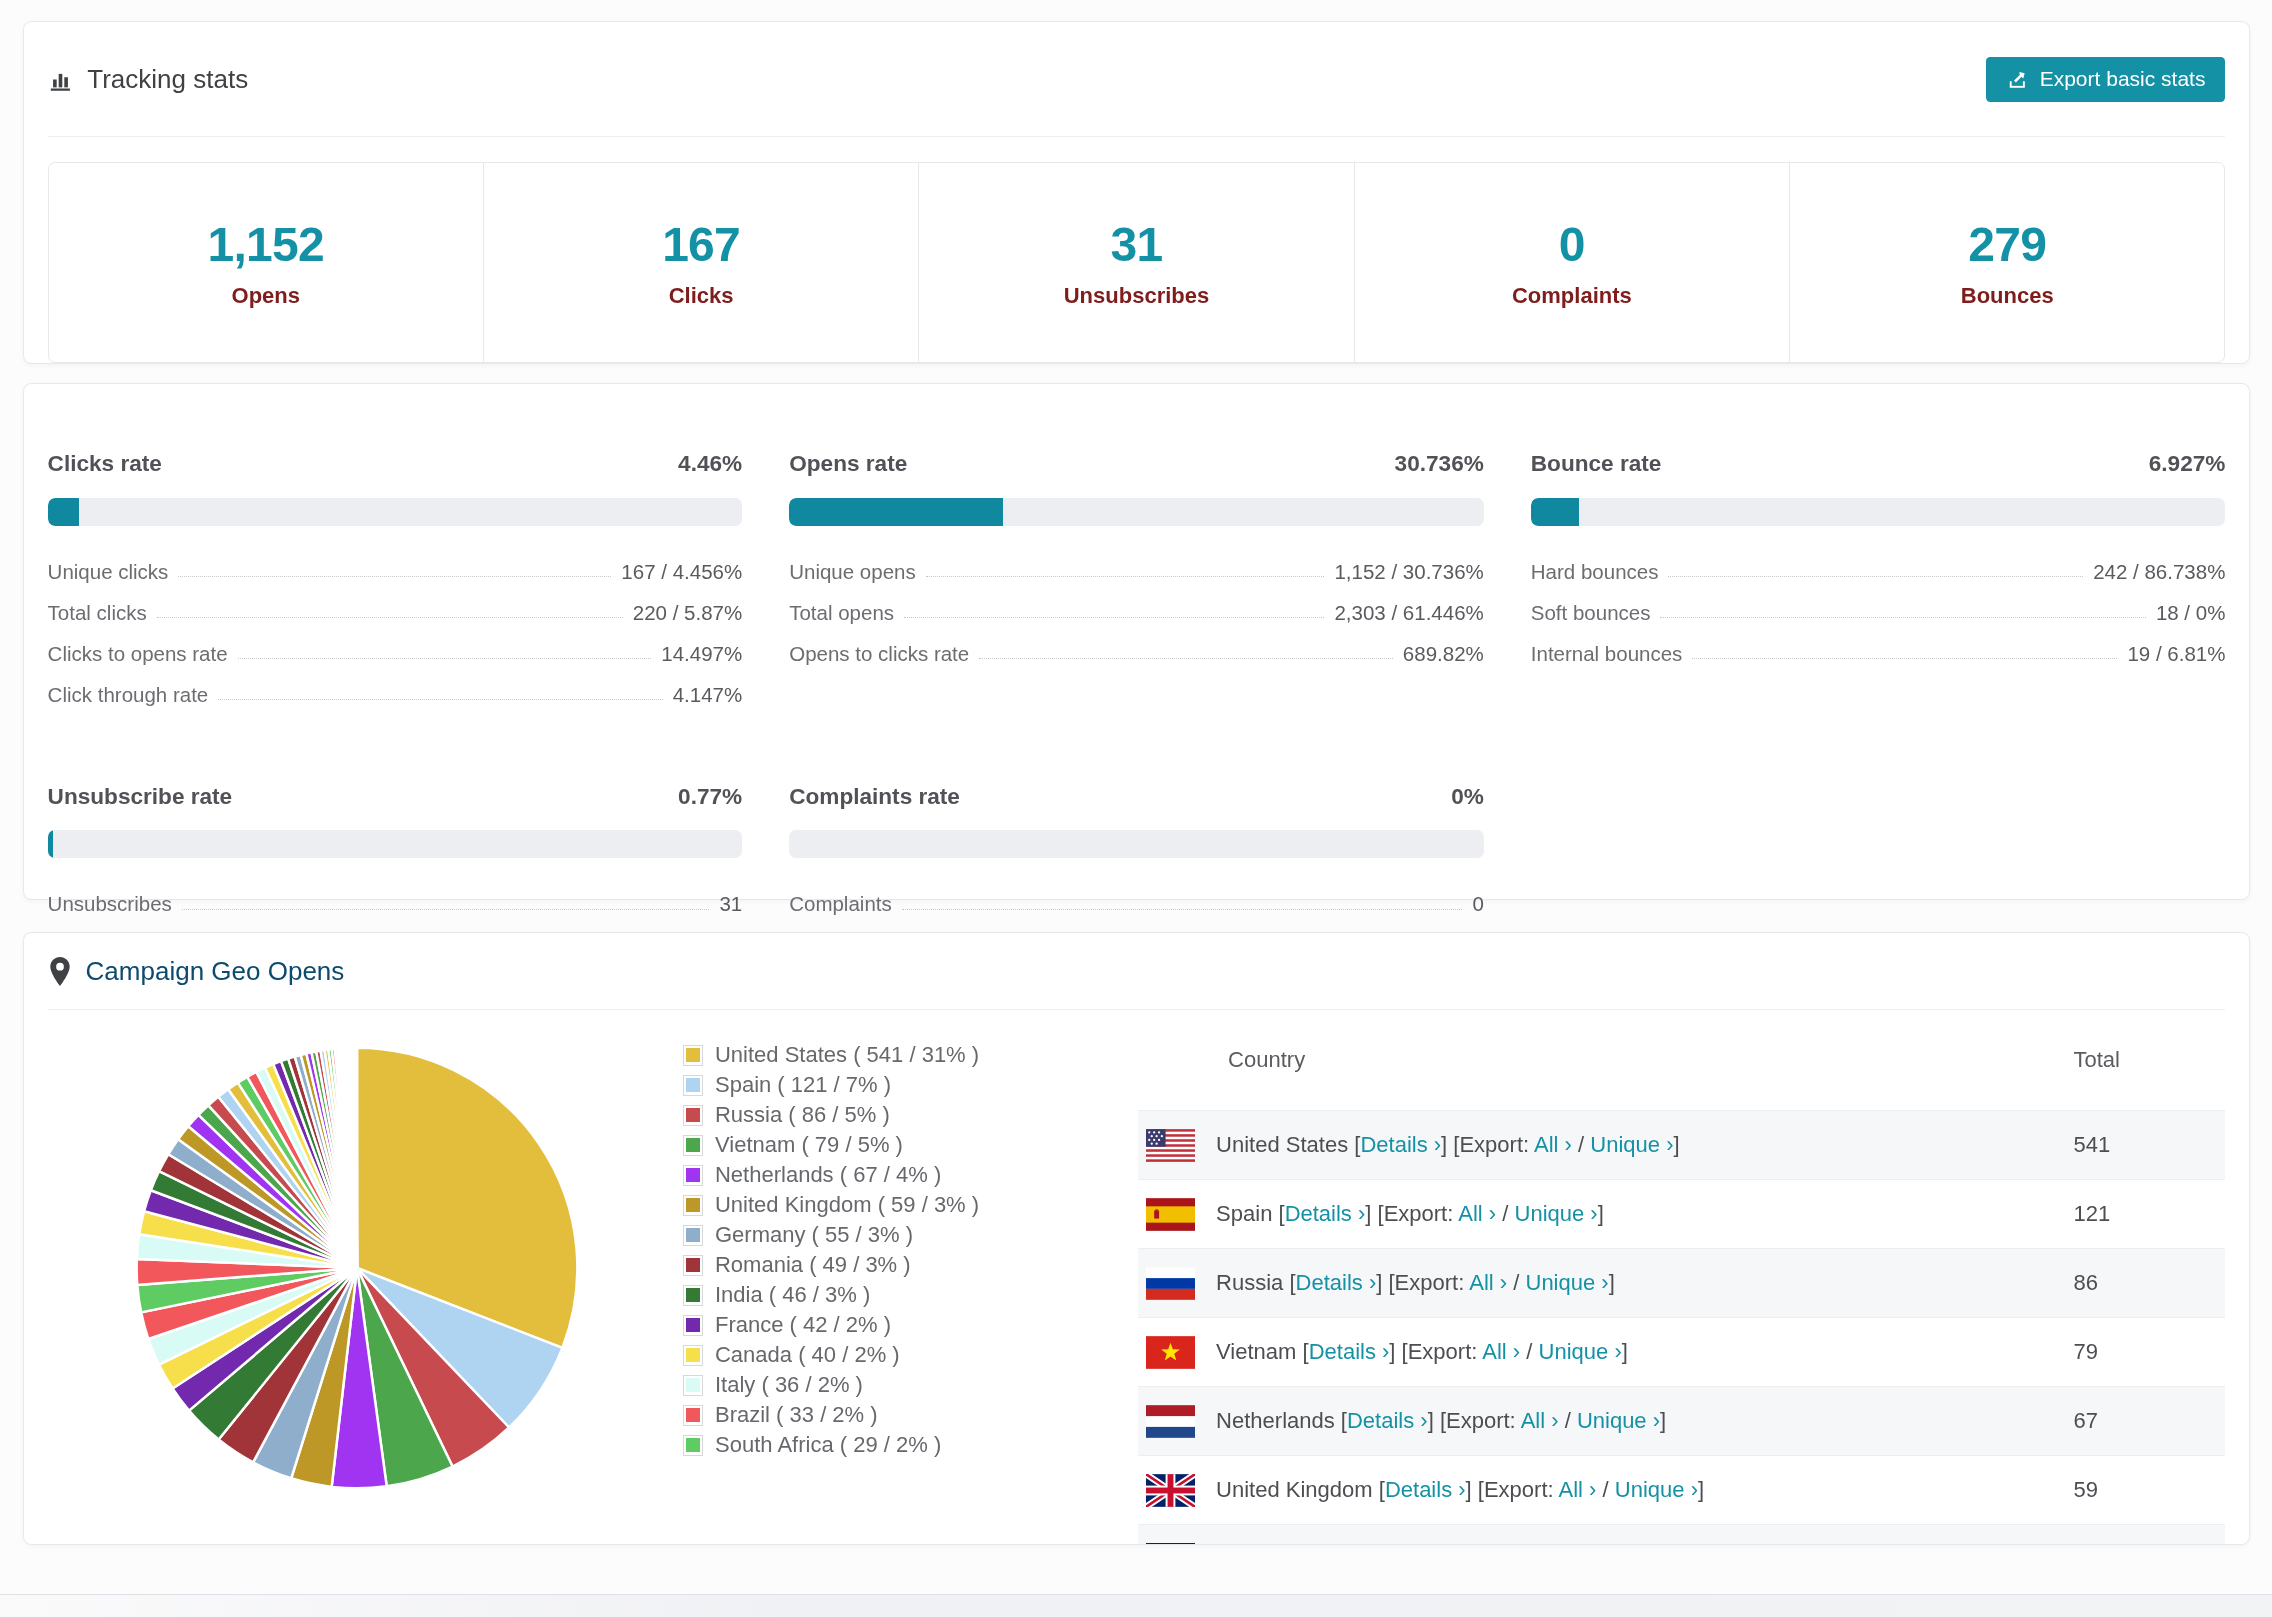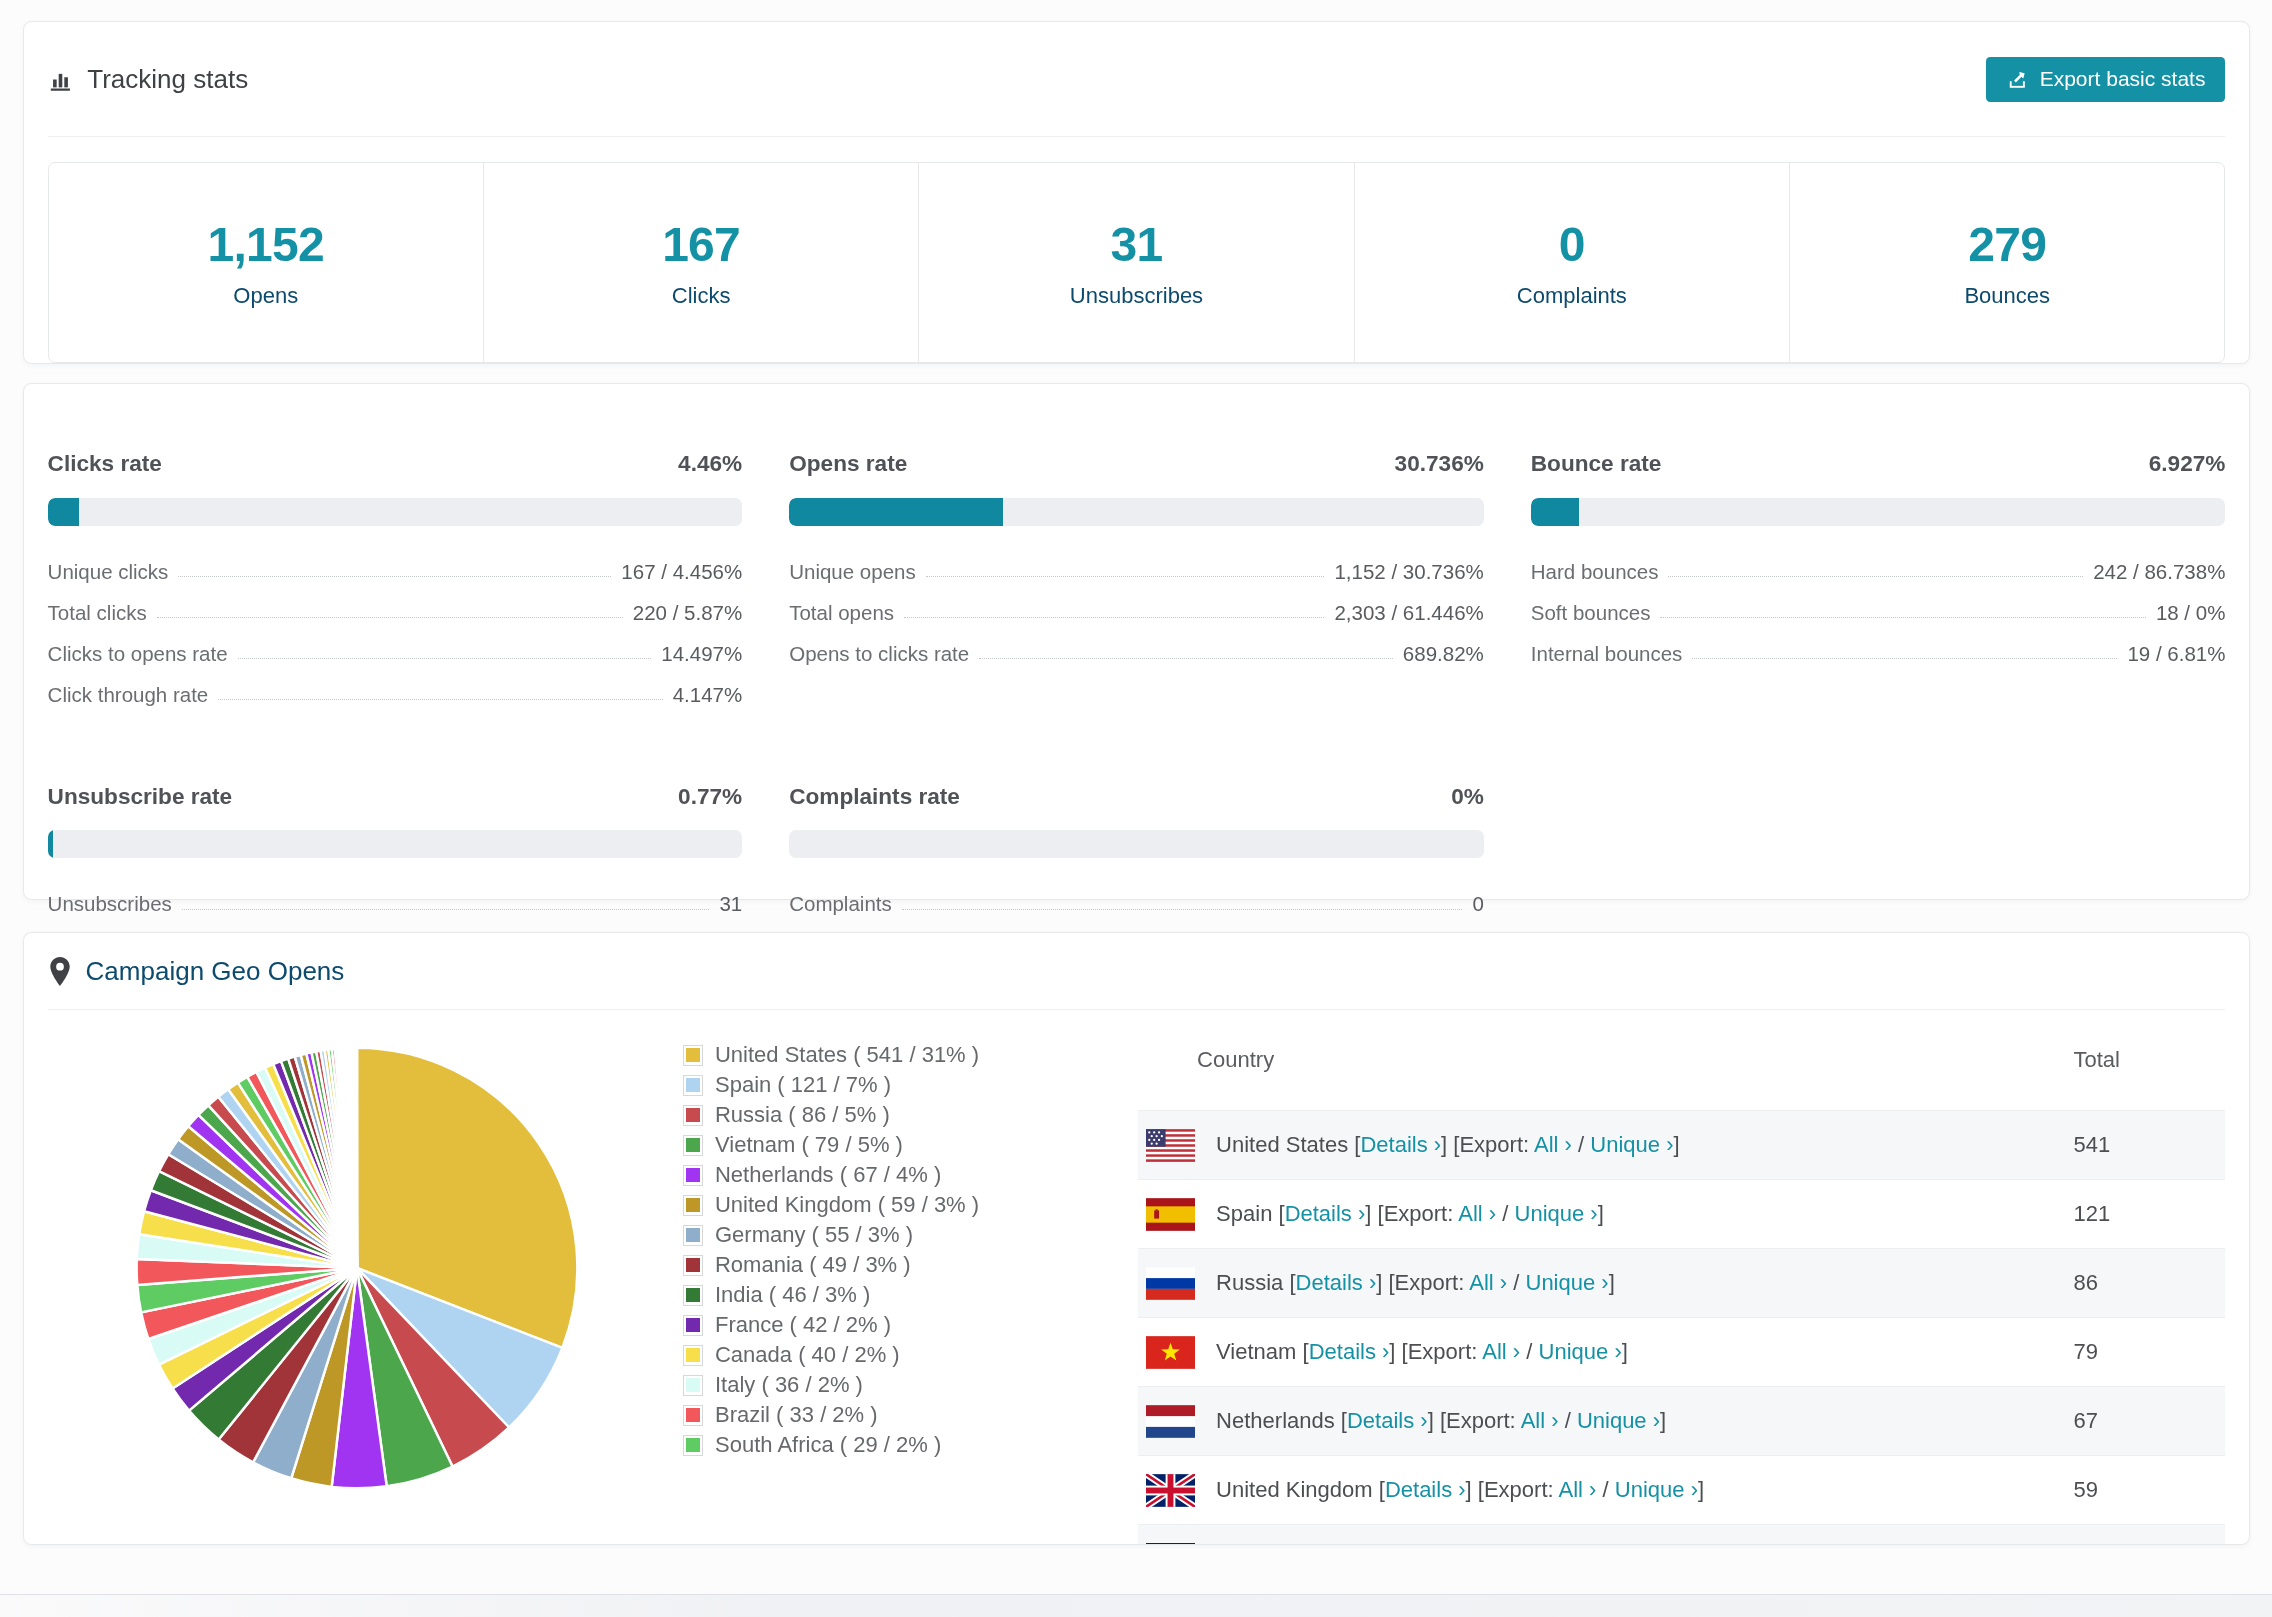--- a/index.html
+++ b/index.html
@@ -26,21 +26,21 @@
     background:#1591A5;color:#fff;border:none;border-radius:4.2px;
     height:45px;padding:0 20px;font-size:21px;cursor:pointer;
     font-family:inherit;
   }
   .sum-box{display:flex;border:0.7px solid #E6E8EA;border-radius:7px;
     margin-top:25.4px;height:199px;}
   .sum-cell{flex:1;display:flex;flex-direction:column;align-items:center;
     justify-content:center;gap:11.3px;border-left:0.7px solid #E6E8EA;}
   .sum-cell:first-child{border-left:none;}
   .sum-num{font-size:48px;font-weight:800;color:#1591A5;letter-spacing:-0.7px;}
-  .sum-lbl{font-size:22px;color:#0c4a6e;}
+  .sum-lbl{font-size:22px;color:#7f1d1d;font-weight:bold;}
   
   .card2{margin-top:19px;height:517px;}
   .rates-grid{display:grid;grid-template-columns:1fr 1fr 1fr;
     column-gap:47px;row-gap:37px;padding-top:31px;}
   .rate-head{display:flex;justify-content:space-between;align-items:baseline;
     font-size:22.6px;font-weight:700;color:#515257;height:28px;margin-top:36px;}
   .bar{height:28px;background:#ECEEF1;border-radius:7px;margin-top:18.4px;overflow:hidden;}
   .bar i{display:block;height:100%;background:#0F88A0;border-radius:7px 0 0 7px;}
   .srows{margin-top:21px;}
   .srow{display:flex;align-items:flex-end;height:41px;padding-bottom:4.2px;box-sizing:border-box;justify-content:center;}
@@ -56,21 +56,21 @@
   .legend{margin:30px 0 0 76px;width:353px;flex:none;}
   .leg-item{display:flex;align-items:center;height:30px;gap:12px;cursor:pointer;}
   .leg-box{width:18.4px;height:18.4px;border:1.4px solid #D6D8DA;background:#fff;
     display:flex;align-items:center;justify-content:center;flex:none;}
   .leg-box i{display:block;width:14px;height:14px;}
   .leg-txt{font-size:22px;color:#66686C;white-space:nowrap;}
   
   .geo-table{flex:1;margin-left:78px;min-width:0;}
   .g-head{display:flex;align-items:center;height:100px;padding:0 0 0 8.5px;
     font-size:22px;color:#5B5C60;}
-  .g-head .g-country{margin-left:51px;}
+  .g-head .g-country{margin-left:82px;}
   .g-row{display:flex;align-items:center;height:68px;padding-left:8.5px;
     border-top:0.7px solid #EDEEF0;font-size:22px;color:#4C4E52;}
   .g-row.alt{background:#F6F7F8;}
   .flag{width:49px;height:33px;flex:none;margin-right:21px;
     box-shadow:inset 0 0 0 0.7px rgba(0,0,0,0.08);overflow:hidden;}
   .flag svg{display:block;width:49px;height:33px;}
   .g-country{flex:1;white-space:nowrap;overflow:hidden;}
   .g-total{width:152px;flex:none;}
   .punc{color:#4C4E52;}
   .lnk{color:#1591A5;text-decoration:none;cursor:pointer;}

